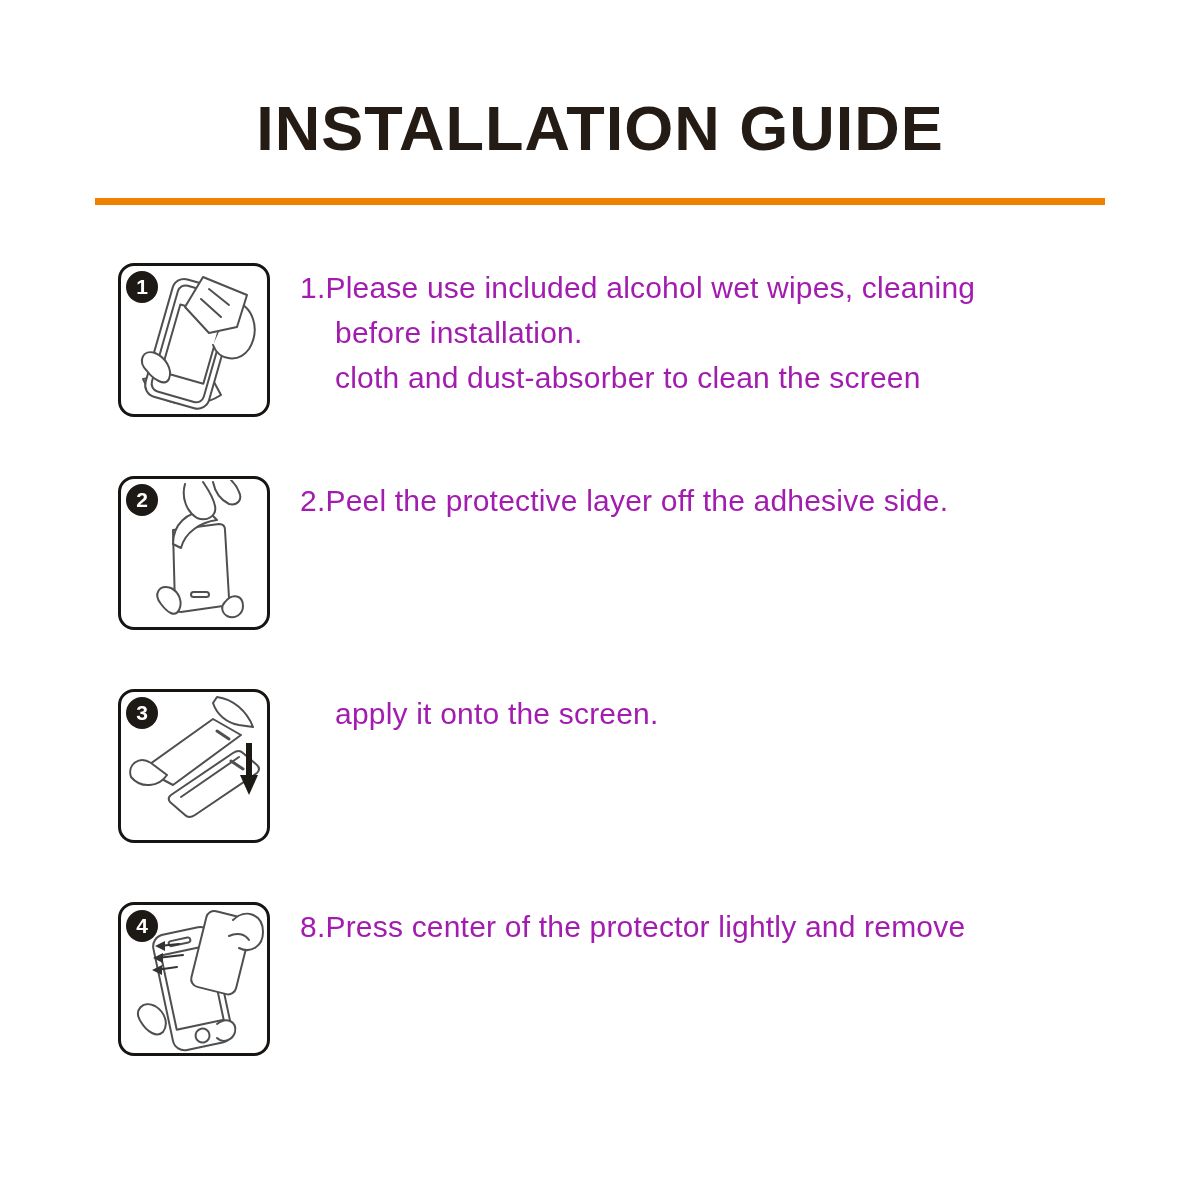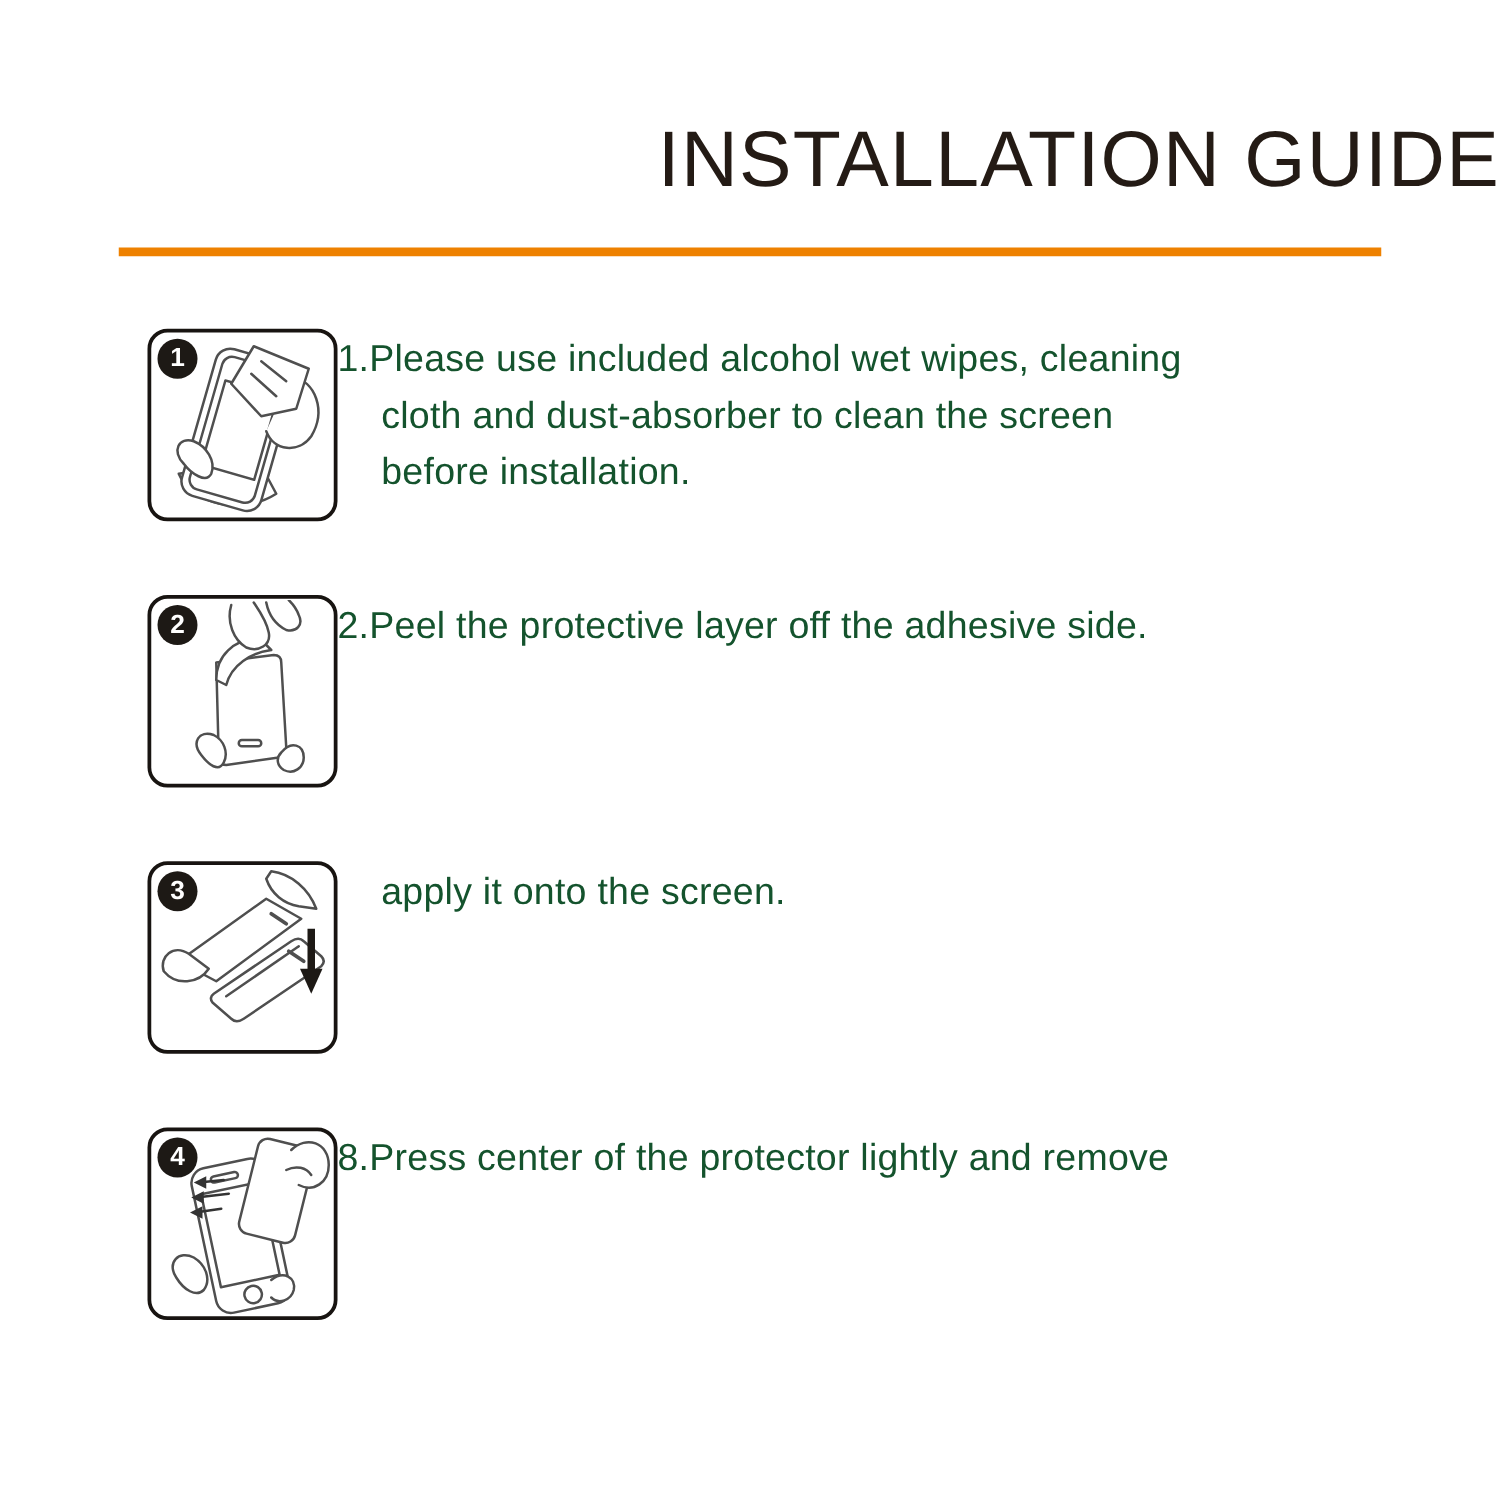--- a/index.html
+++ b/index.html
@@ -4,23 +4,23 @@
 <style>
   html,body{margin:0;padding:0;background:#ffffff;}
   body{
     width:1200px;height:1200px;overflow:hidden;
     font-family:"Liberation Sans", sans-serif;
     color:#222;
     position:relative;
   }
   .title{
     margin-top:92px;
-    text-align:right;
+    text-align:center;
     font-size:63px;
-    font-weight:400;
+    font-weight:700;
     letter-spacing:1px;
     color:#241b15;
   }
   .divider{
     margin:34px 0 0 95px;
     width:1010px;height:7px;
     background:#ee8100;
   }
   .steps{
     margin:58px 0 0 118px;
@@ -41,24 +41,25 @@
   .figure svg{position:absolute;top:1px;left:0;}
   .badge{
     position:absolute;top:5px;left:5px;
     width:32px;height:32px;border-radius:50%;
     background:#1d1915;color:#ffffff;
     display:flex;align-items:center;justify-content:center;
     font-size:21px;font-weight:bold;
     z-index:2;
   }
   .step-text{
+    margin-left:30px;
     margin-top:2px;
     font-size:30px;
     line-height:45px;
-    color:#14532d;
+    color:#a21caf;
     letter-spacing:0.2px;
   }
   .step-text .line{white-space:nowrap;}
   .step-text .cont{padding-left:35px;}
 </style>
 </head>
 <body>
 
 <div class="title">INSTALLATION GUIDE</div>
 <div class="divider"></div>
@@ -80,22 +81,22 @@
           <path d="M112 34 C132 38 140 62 128 82 C118 96 98 94 92 78"></path>
           <path d="M82 10 L126 28 L116 60 L88 66 L64 40 Z"></path>
           <path d="M88 22 L108 38" fill="none"></path>
           <path d="M80 32 L100 50" fill="none"></path>
           <path d="M26 104 C16 94 22 82 34 86 C44 90 52 102 48 112 C44 120 32 112 26 104 Z"></path>
         </g>
       </svg>
     </div>
     <div class="step-text">
       <div class="line">1.Please use included alcohol wet wipes, cleaning</div>
+      <div class="line cont">before installation.</div>
       <div class="line cont">cloth and dust-absorber to clean the screen</div>
-      <div class="line cont">before installation.</div>
     </div>
   </div>
 
   <div class="step-row">
     <div class="figure">
       <div class="badge">2</div>
       <svg width="146" height="146" viewBox="0 0 146 146">
         <g stroke="#4f4f4f" stroke-width="2" fill="#ffffff" stroke-linejoin="round" stroke-linecap="round">
           <path d="M52 50 L98 44 Q104 44 104 50 L108 118 Q108 124 102 126 L60 132 Q54 132 54 126 Z"></path>
           <rect x="70" y="112" width="18" height="5" rx="2.5" fill="none"></rect>

